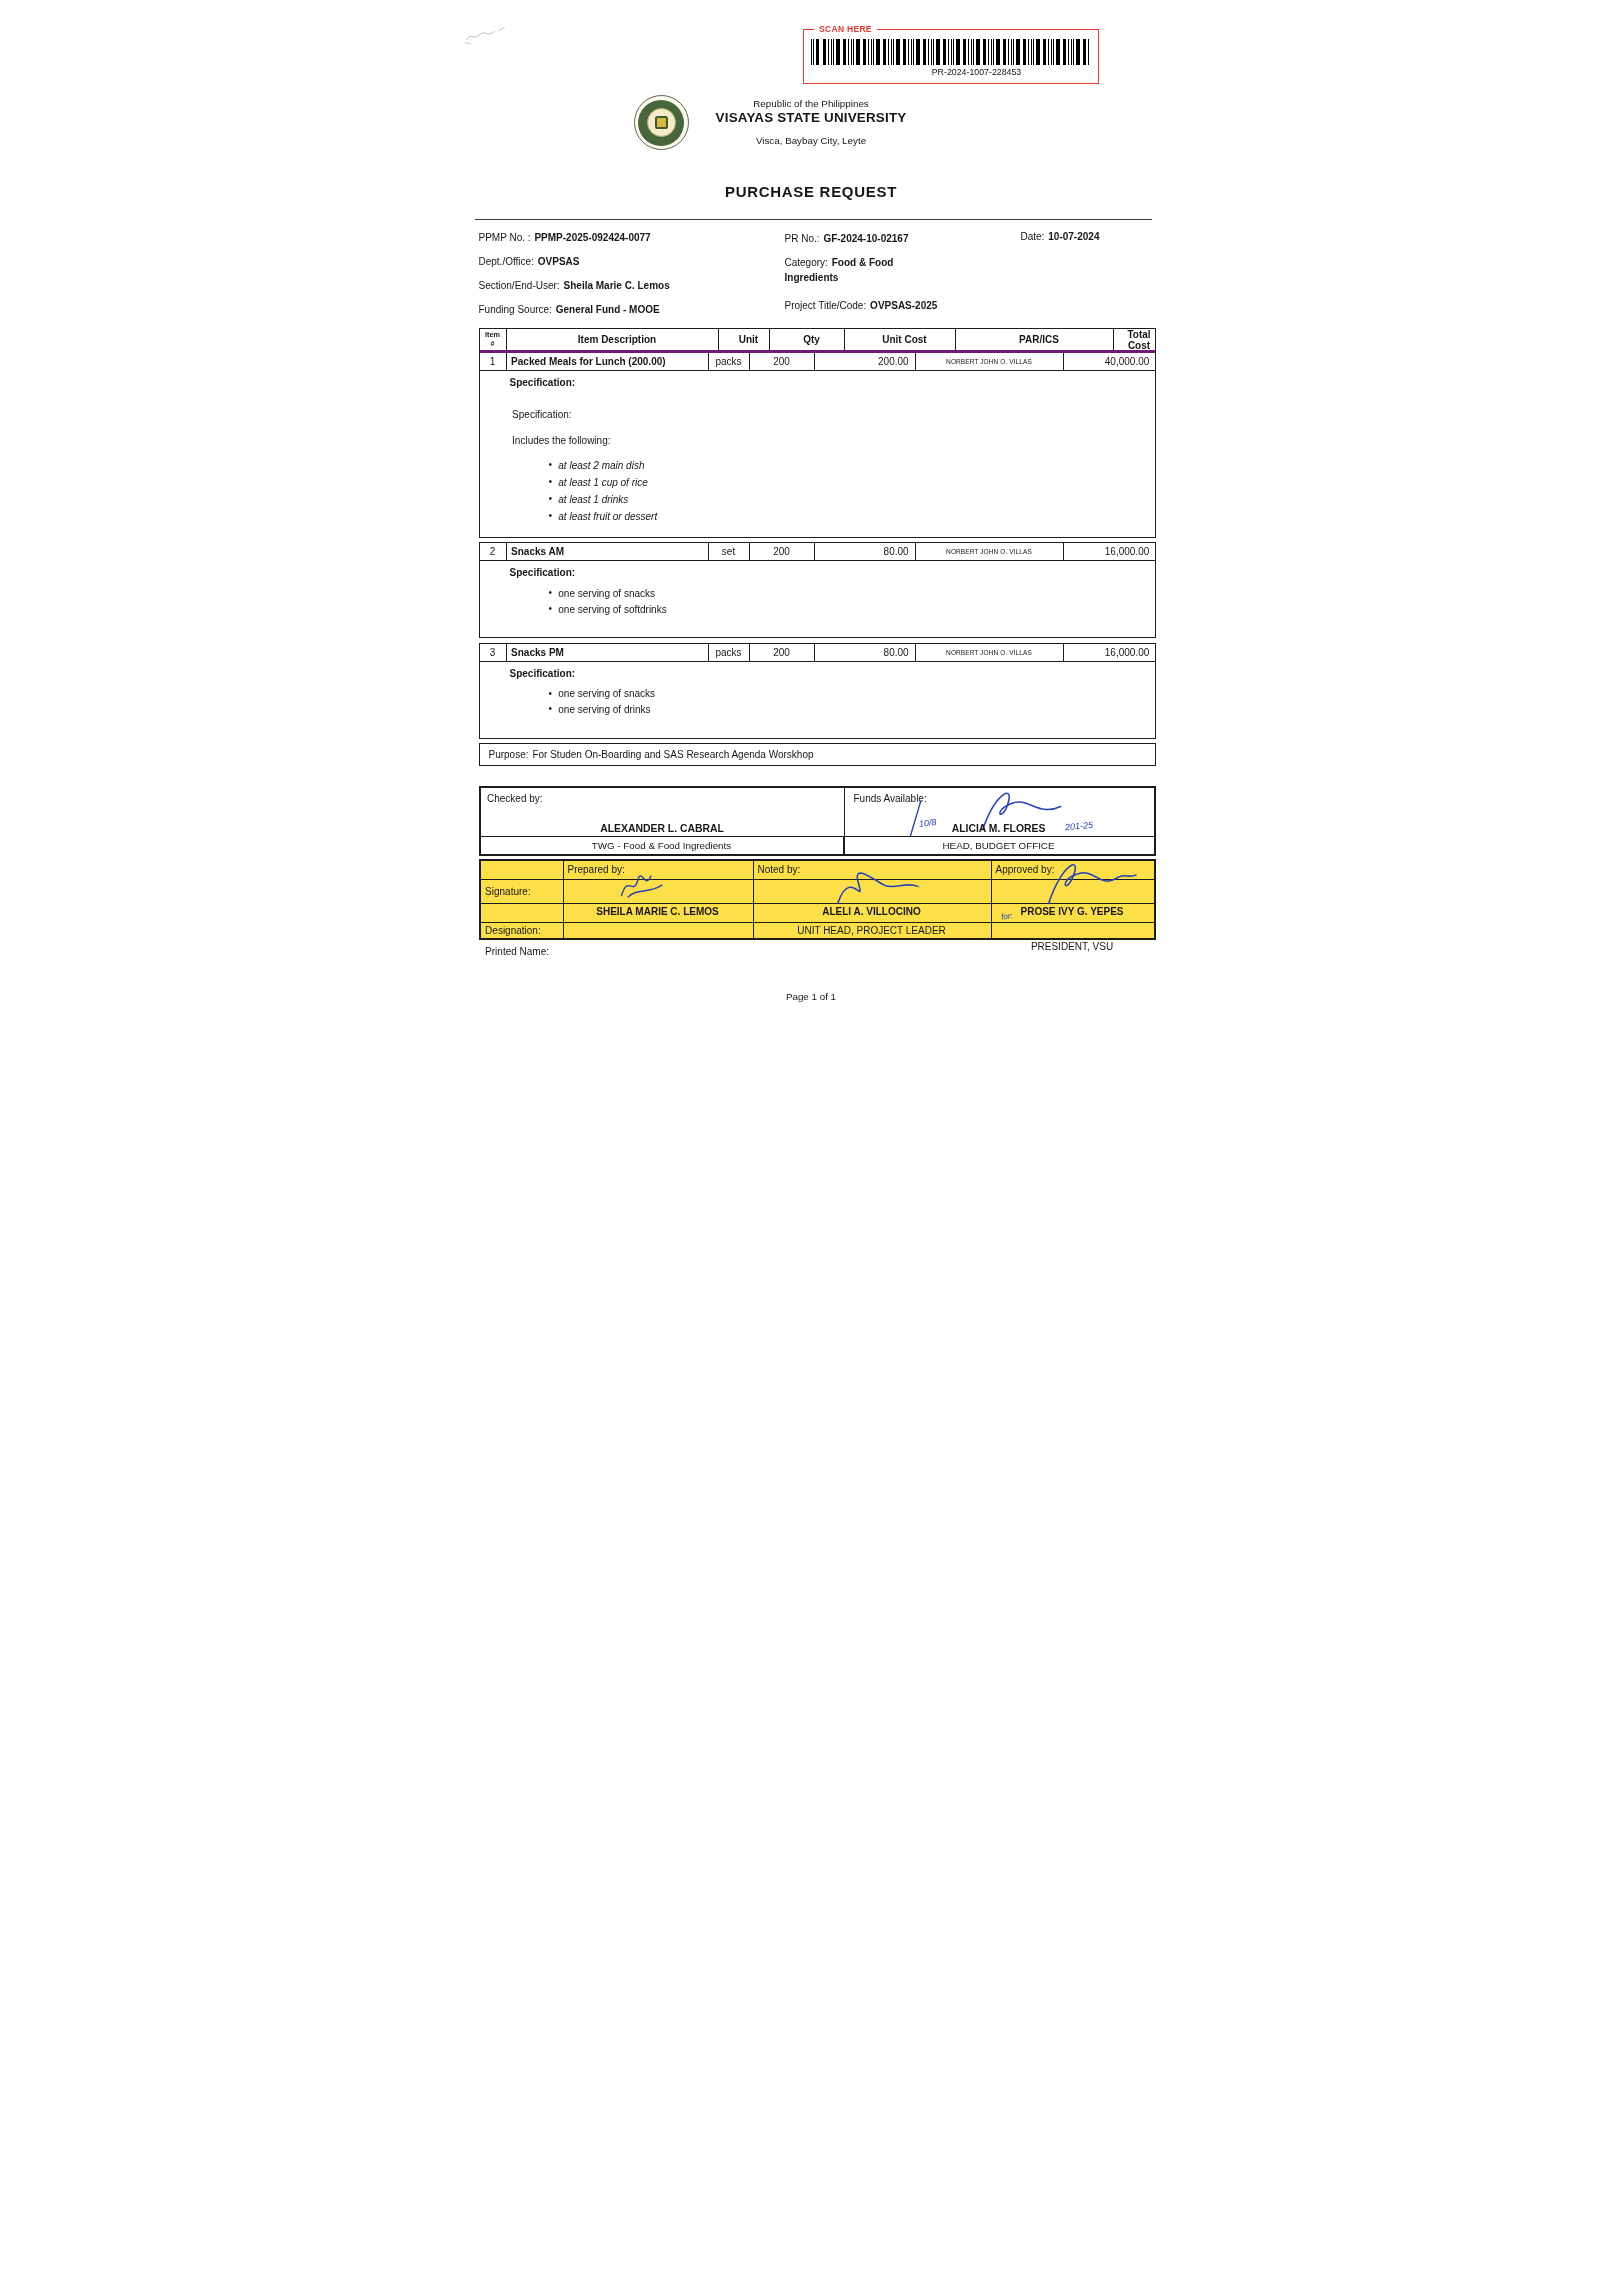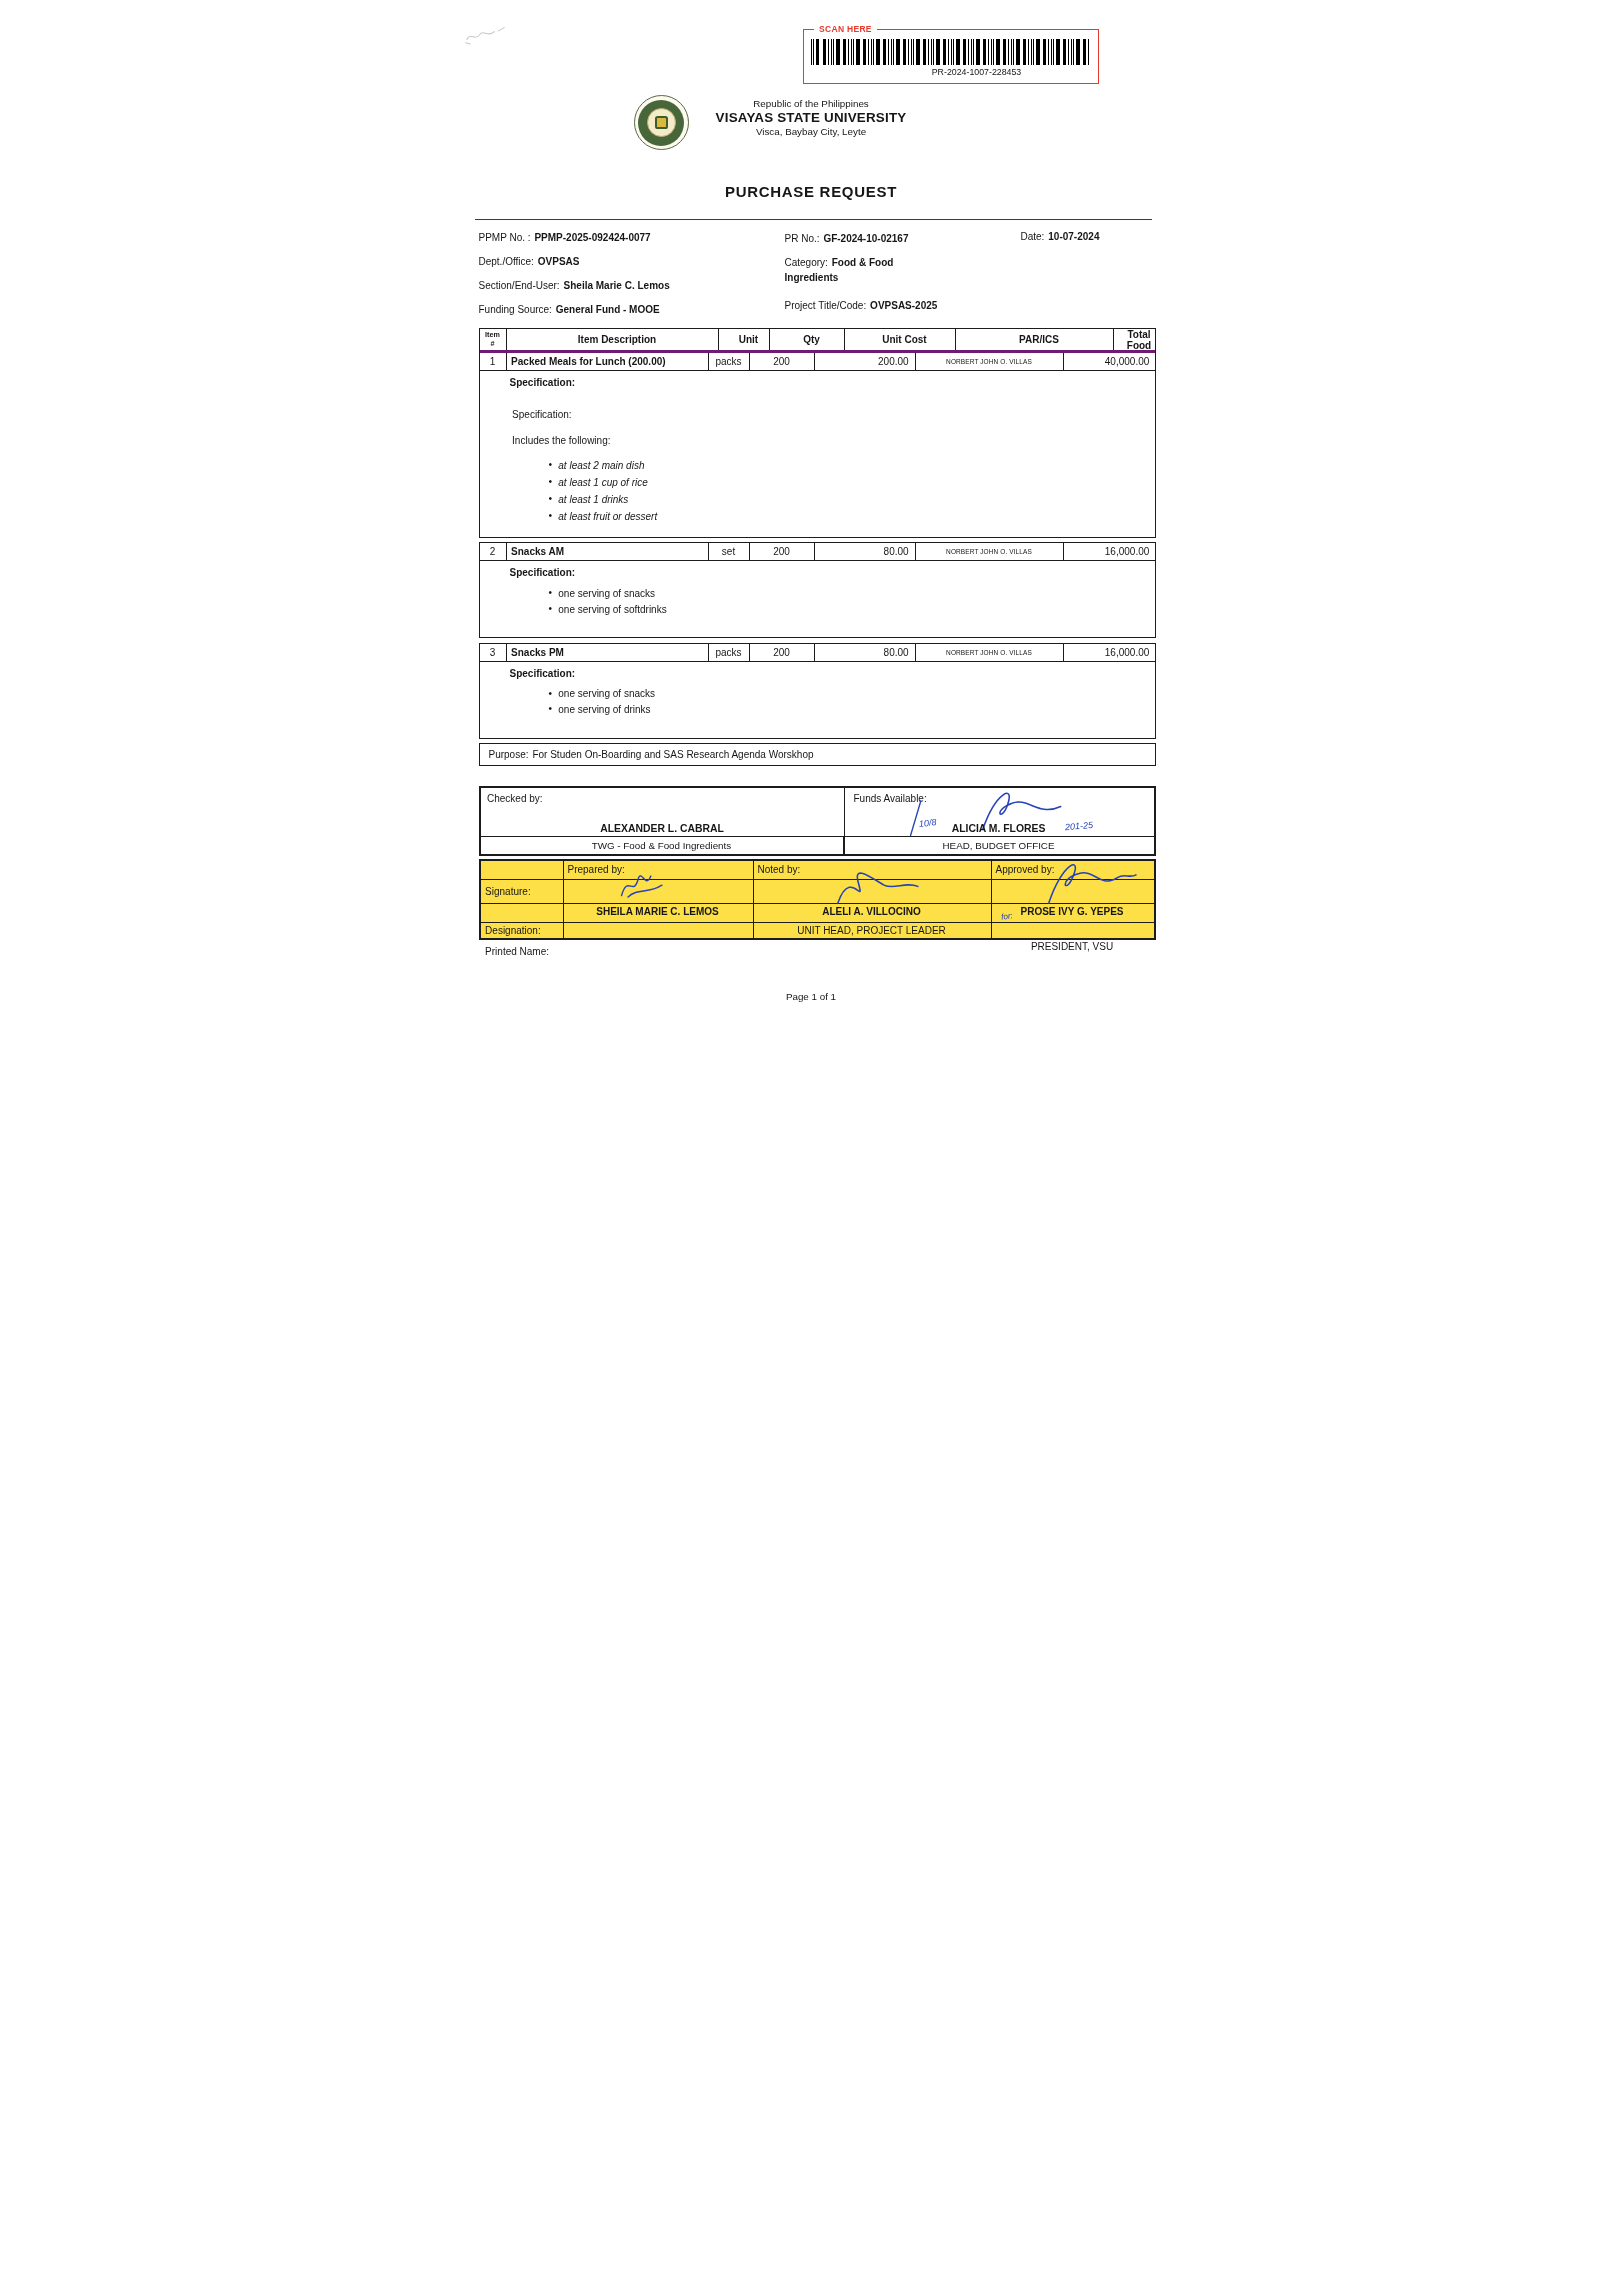--- a/index.html
+++ b/index.html
@@ -60,21 +60,21 @@
   .seal-inner {
     width: 29px; height: 29px; border-radius: 50%;
     background: #f4ecc9; border: 0.7px solid #b8ab74;
     display: flex; align-items: center; justify-content: center;
   }
   .seal-core { width: 13px; height: 13px; background: #dcb83f; border: 2px solid #3f5c2b; border-radius: 2.6px; }
 
   .letterhead-text { position: absolute; left: 0; top: 98px; width: 717px; text-align: center; }
   .lh-country { font-size: 9.8px; }
   .lh-univ { font-size: 13.4px; font-weight: bold; margin-top: 1.3px; letter-spacing: 0.2px; }
-  .lh-addr { font-size: 9.8px; margin-top: 1px; }
+  .lh-addr { font-size: 9.8px; margin-top: 10px; }
 
   .doc-title {
     position: absolute; left: 0; top: 183px; width: 717px;
     text-align: center; font-size: 15px; font-weight: bold; letter-spacing: 0.7px;
   }
   .title-rule { position: absolute; left: 22px; right: 18px; top: 219px; height: 1.3px; background: #3c3c3c; }
 
   
   .info { position: absolute; left: 26px; top: 230px; width: 678px; font-size: 10px; }
   .info-row { margin-bottom: 9px; line-height: 15px; }
@@ -214,21 +214,21 @@
   <div class="tbl">
 
     <div class="seg">
       <div class="t-row t-head">
         <div class="cell c-num">Item #</div>
         <div class="cell c-desc">Item Description</div>
         <div class="cell c-unit">Unit</div>
         <div class="cell c-qty">Qty</div>
         <div class="cell c-cost">Unit Cost</div>
         <div class="cell c-par">PAR/ICS</div>
-        <div class="cell c-total">Total Food</div>
+        <div class="cell c-total">Total Cost</div>
       </div>
       <div class="t-row item-row">
         <div class="cell c-num">1</div>
         <div class="cell c-desc">Packed Meals for Lunch (200.00)</div>
         <div class="cell c-unit">packs</div>
         <div class="cell c-qty">200</div>
         <div class="cell c-cost">200.00</div>
         <div class="cell c-par">NORBERT JOHN O. VILLAS</div>
         <div class="cell c-total">40,000.00</div>
       </div>

